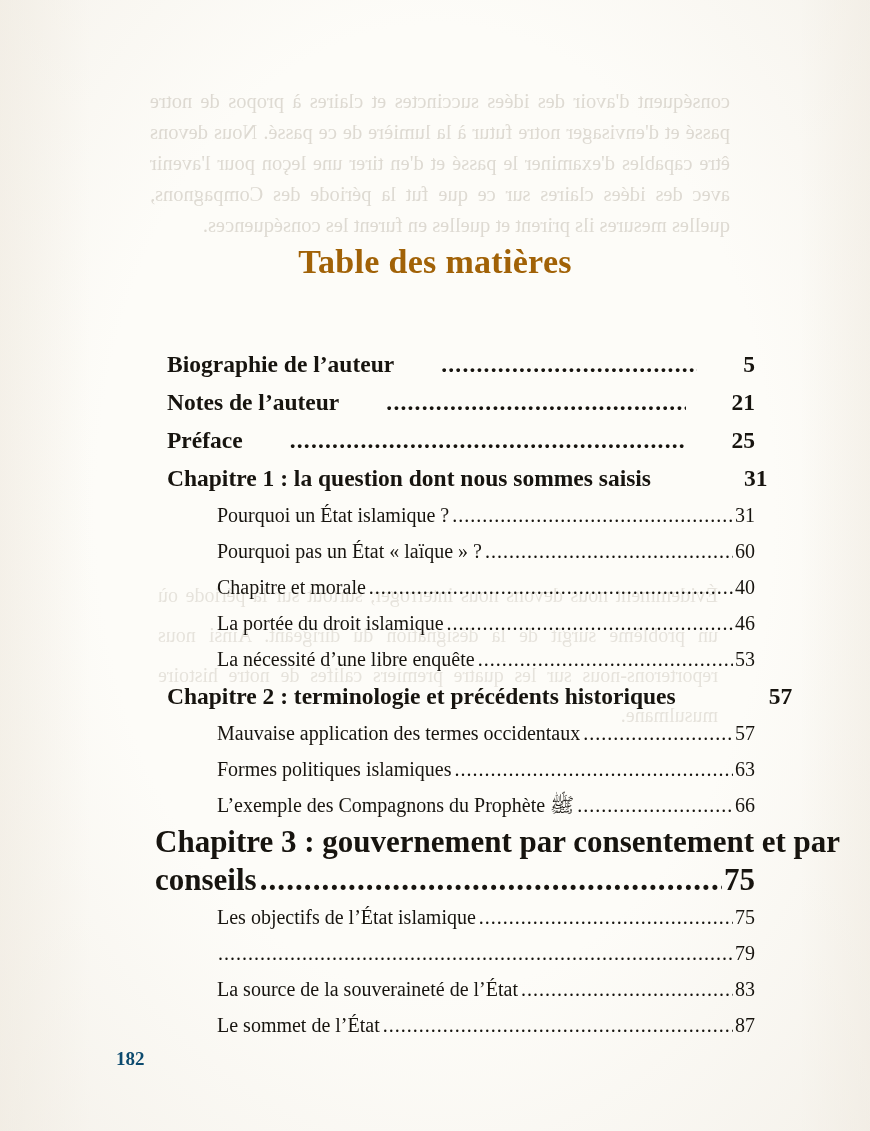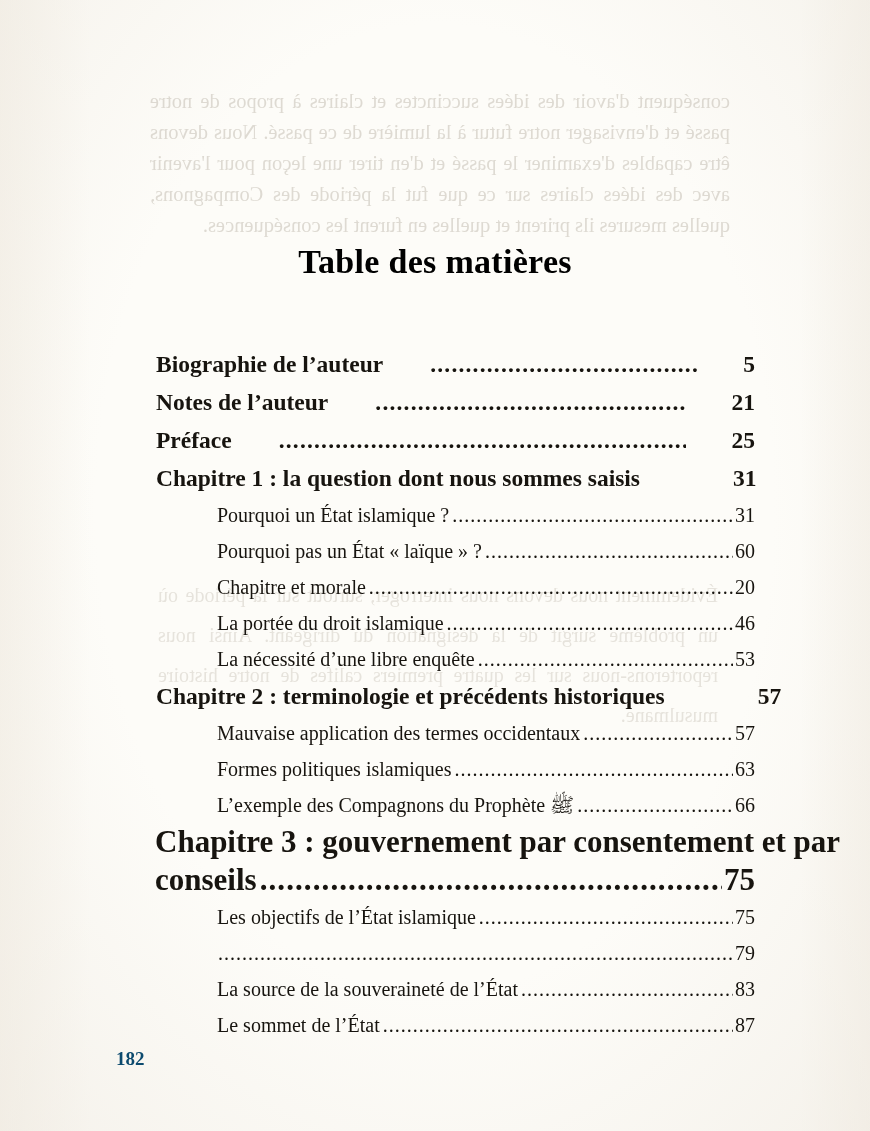--- a/index.html
+++ b/index.html
@@ -67,21 +67,21 @@
   .title {
     position: absolute;
     left: 0;
     right: 0;
     top: 243px;
     text-align: center;
     font-family: "Liberation Serif", serif;
     font-weight: bold;
     font-size: 34px;
     letter-spacing: 0.3px;
-    color: #000000;
+    color: #a16207;
   }
 
   .toc {
     position: absolute;
     left: 155px;
     top: 345px;
     width: 600px;
   }
 
   .entry {
@@ -106,21 +106,21 @@
   .entry .page-num {
     flex: 0 0 auto;
     padding-left: 1px;
   }
 
   
   .lvl1 {
     font-weight: bold;
     font-size: 23.5px;
     line-height: 38px;
-    margin-left: 1px;
+    margin-left: 12px;
     gap: 44px;
   }
   .lvl1 .leader { letter-spacing: 1.2px; }
 
   
   .lvl1-cont {
     font-weight: bold;
     font-size: 31px;
     line-height: 38px;
   }
@@ -189,21 +189,21 @@
 
     <div class="entry lvl2">
       <span class="label">Pourquoi pas un État « laïque » ?</span>
       <span class="leader">.............................................................................................</span>
       <span class="page-num">60</span>
     </div>
 
     <div class="entry lvl2">
       <span class="label">Chapitre et morale</span>
       <span class="leader">.............................................................................................</span>
-      <span class="page-num">20</span>
+      <span class="page-num">40</span>
     </div>
 
     <div class="entry lvl2">
       <span class="label">La portée du droit islamique</span>
       <span class="leader">.............................................................................................</span>
       <span class="page-num">46</span>
     </div>
 
     <div class="entry lvl2">
       <span class="label">La nécessité d’une libre enquête</span>

